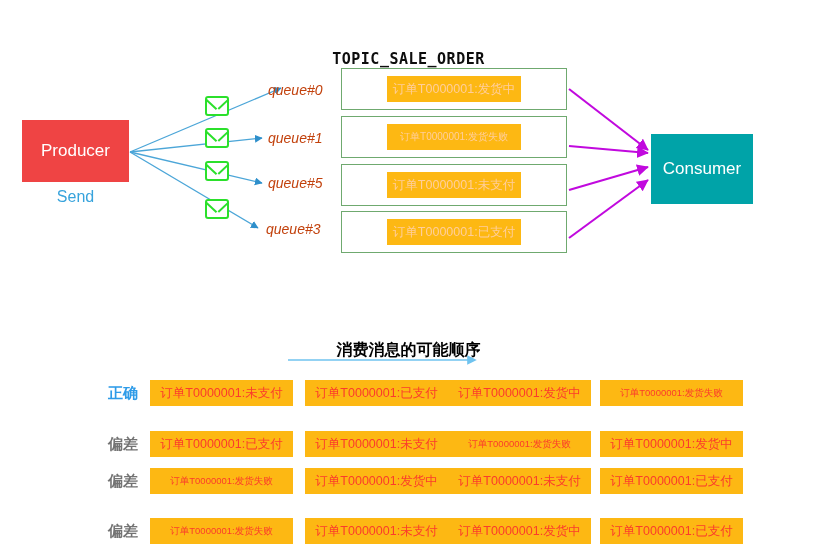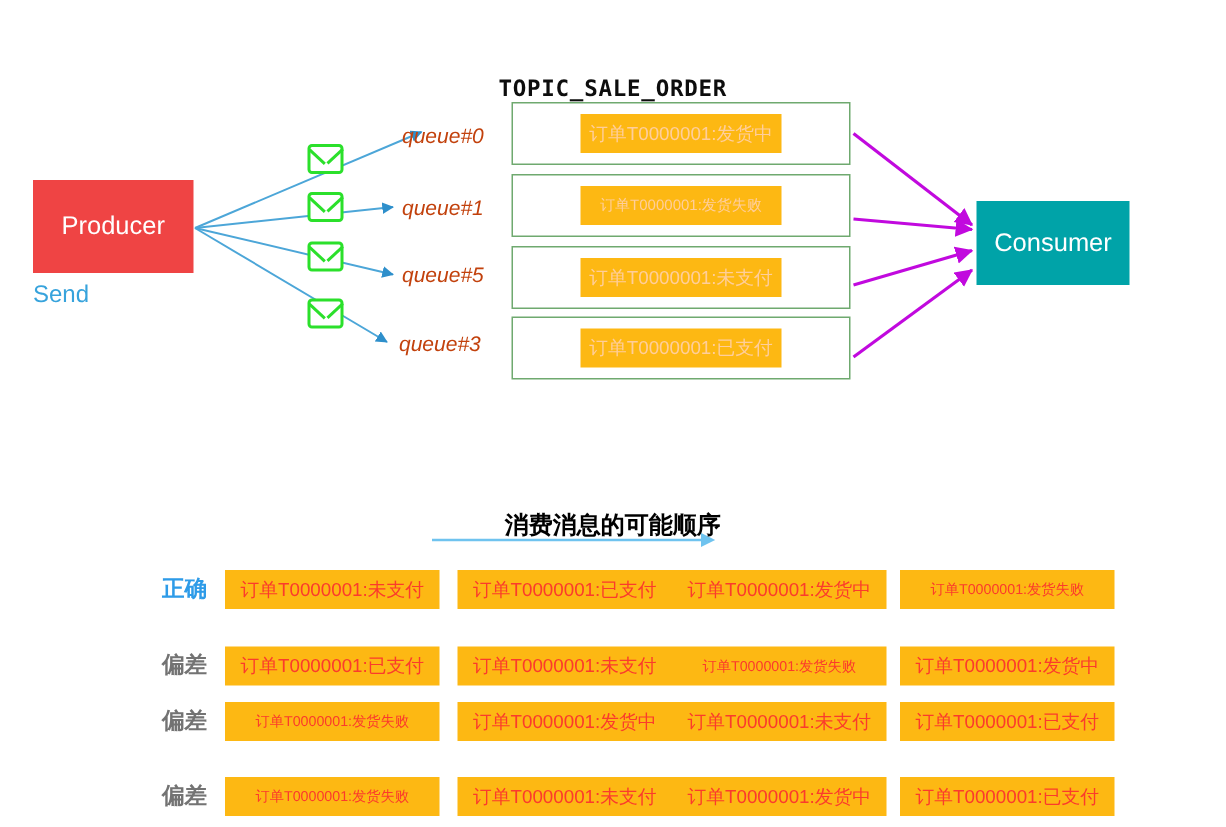--- a/index.html
+++ b/index.html
@@ -50,29 +50,30 @@
     font-size: 17px;
     display: flex;
     align-items: center;
     justify-content: center;
   }
   .send-label {
     position: absolute;
     left: 22px;
     top: 188px;
     width: 107px;
+    text-align: center;
     font-size: 16px;
     color: #37A3DC;
   }
   .consumer-box {
     position: absolute;
     left: 651px;
     top: 134px;
     width: 102px;
-    height: 56px;
+    height: 70px;
     background: #00A3A8;
     color: #ffffff;
     font-size: 17px;
     display: flex;
     align-items: center;
     justify-content: center;
   }
 
   .envelope {
     position: absolute;

